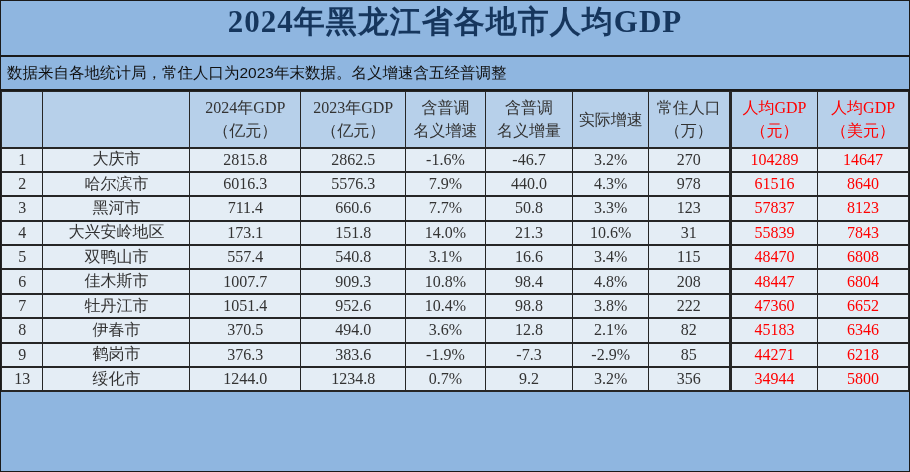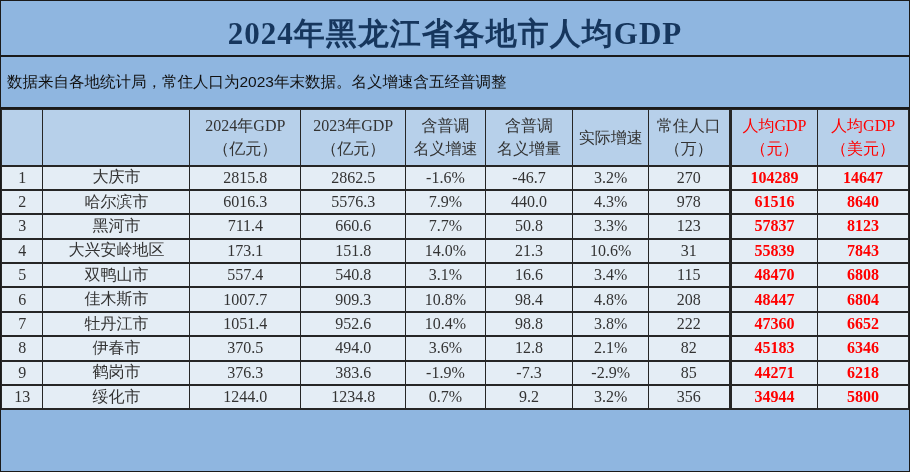--- a/index.html
+++ b/index.html
@@ -15,30 +15,30 @@
   body{background:#777;font-family:"Liberation Serif","DejaVu Serif",serif;}
   .screen{
     width:910px;height:472px;
     background:var(--page-bg);
     border:1px solid #1a1a1a;
     overflow:hidden;
     position:relative;
   }
   .title-band{
     height:56px;
-    display:flex;align-items:flex-end;justify-content:center;
+    display:flex;align-items:flex-start;justify-content:center;
     border-bottom:2px solid #1a1a1a;
   }
   .page-title{
     font-size:31px;font-weight:bold;color:var(--title-text);
     letter-spacing:1px;
     font-family:"Liberation Serif","DejaVu Serif",serif;
   }
   .subtitle-band{
-    height:52px;
+    height:34px;
     display:flex;align-items:center;justify-content:space-between;
     padding:0 10px 0 6px;
     border-bottom:2px solid #1a1a1a;
     font-family:"Liberation Sans","DejaVu Sans",sans-serif;
     font-size:15.5px;color:#111;
   }
   table.gdp{
     width:100%;
     border-collapse:collapse;
     table-layout:fixed;
@@ -63,21 +63,21 @@
   }
   table.gdp thead th .h2:empty{display:none;}
   table.gdp thead th span{display:block;}
   table.gdp tbody td{
     height:24.4px;
     font-size:16px;
     padding:0 2px;
     border-bottom-width:2px;
   }
   table.gdp .red{color:var(--accent-red);}
-  table.gdp tbody td.red{font-weight:bold;border-radius:10px;}
+  table.gdp tbody td.red{font-weight:normal;border-radius:10px;}
   table.gdp th.thick-left, table.gdp td.thick-left{border-left:3px solid var(--grid);}
 </style>
 </head>
 <body>
 
 <div class="screen">
 
   <div class="title-band">
     <div class="page-title">2024年黑龙江省各地市人均GDP</div>
   </div>

